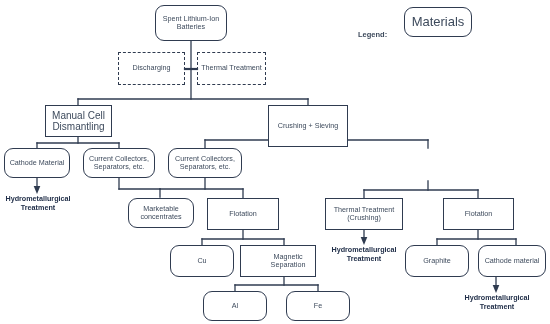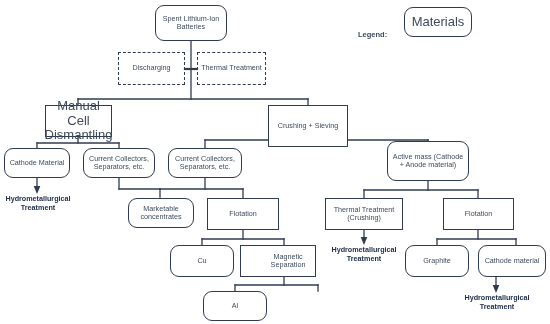--- a/index.html
+++ b/index.html
@@ -129,43 +129,40 @@
   </div>
 
   <div class="node dashed" style="left:118px;top:52px;width:67px;height:33px;font-size:7.2px;">
     <span class="label">Discharging</span>
   </div>
 
   <div class="node dashed" style="left:197px;top:52px;width:69px;height:33px;font-size:7.2px;">
     <span class="label">Thermal Treatment</span>
   </div>
 
-  <div class="node process" style="left:45px;top:105px;width:67px;height:32px;font-size:13px;">
+  <div class="node process" style="left:45px;top:105px;width:67px;height:32px;font-size:10px;">
     <span class="label">Manual Cell Dismantling</span>
   </div>
 
   <div class="node process" style="left:268px;top:105px;width:80px;height:42px;font-size:7.2px;">
     <span class="label">Crushing + Sieving</span>
   </div>
 
   <div class="node material" style="left:4px;top:148px;width:66px;height:30px;font-size:7.2px;">
     <span class="label">Cathode Material</span>
   </div>
 
   <div class="node material" style="left:83px;top:148px;width:72px;height:30px;font-size:7.2px;">
     <span class="label">Current Collectors, Separators, etc.</span>
   </div>
 
   <div class="node material" style="left:168px;top:148px;width:74px;height:30px;font-size:7.2px;">
     <span class="label">Current Collectors, Separators, etc.</span>
   </div>
 
-  <div class="node material" style="left:387px;top:141px;width:82px;height:40px;font-size:7.2px;">
-    <span class="label">Active mass (Cathode + Anode material)</span>
-  </div>
 
   <div class="plain" style="left:0px;top:191px;width:76px;height:26px;font-size:7.2px;">
     <span>Hydrometallurgical Treatment</span>
   </div>
 
   <div class="node material" style="left:128px;top:198px;width:66px;height:30px;font-size:7.2px;">
     <span class="label">Marketable concentrates</span>
   </div>
 
   <div class="node process" style="left:207px;top:198px;width:72px;height:32px;font-size:7.2px;">
@@ -197,18 +194,21 @@
   </div>
 
   <div class="node material" style="left:478px;top:245px;width:68px;height:32px;font-size:7.2px;">
     <span class="label">Cathode material</span>
   </div>
 
   <div class="node material" style="left:203px;top:291px;width:64px;height:30px;font-size:7.2px;">
     <span class="label">Al</span>
   </div>
 
+  <div class="node material" style="left:286px;top:291px;width:64px;height:30px;font-size:7.2px;">
+    <span class="label">Fe</span>
+  </div>
 
   <div class="plain" style="left:458px;top:290px;width:78px;height:26px;font-size:7.2px;">
     <span>Hydrometallurgical Treatment</span>
   </div>
 
 </div>
 
 </body></html>

